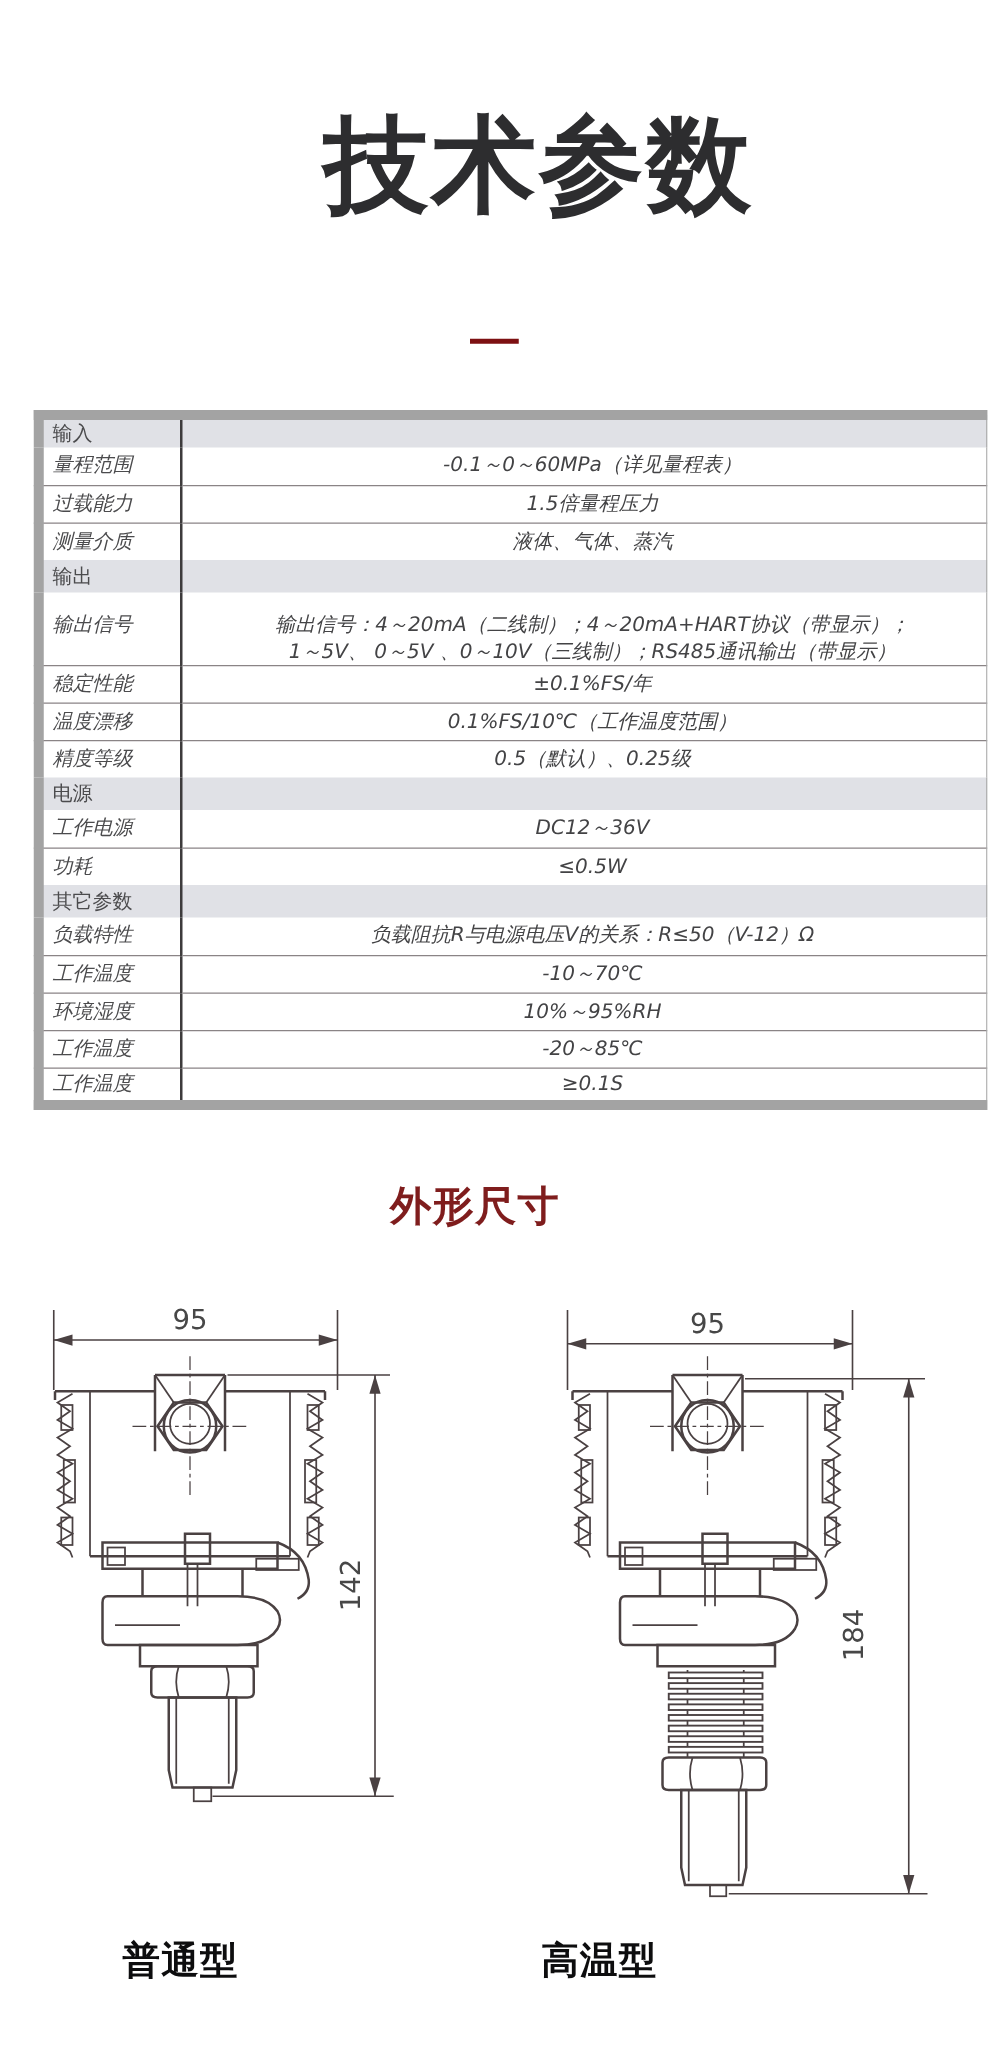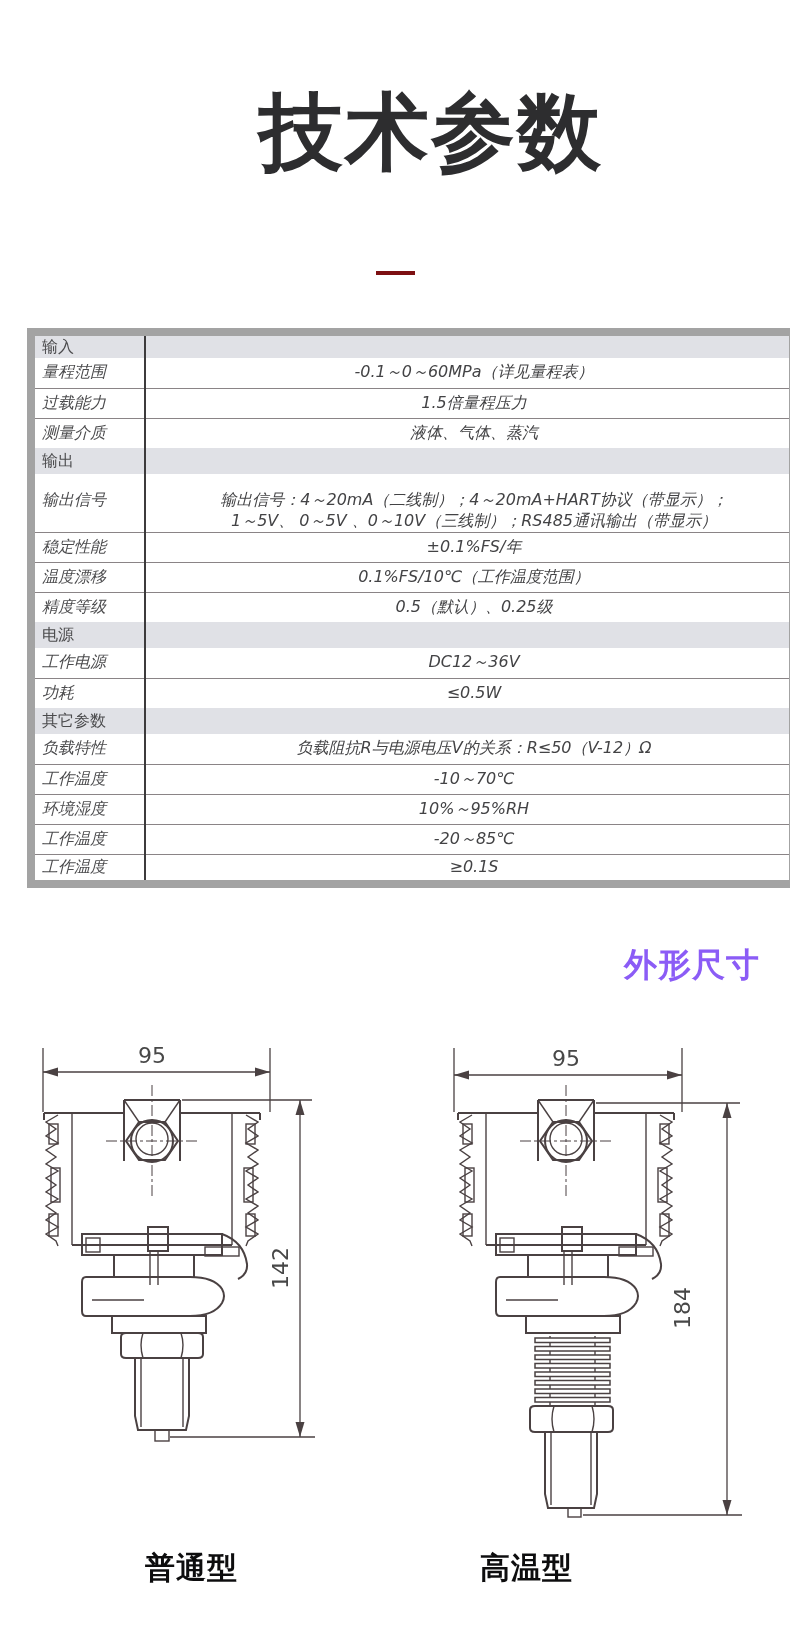--- a/index.html
+++ b/index.html
@@ -32,36 +32,36 @@
   .spec-table td.val{padding-left:13px;color:#434345;text-align:center;}
   .spec-table tr.data{height:30px;font-style:italic;}
   .spec-table tr.section{height:26px;}
   .spec-table tr.section td{background:#e0e1e6;}
   .spec-table tr.line td{border-bottom:1px solid #8a8486;}
   .spec-table tr.tall{height:58px;}
   .spec-table tr.tall td{vertical-align:top;padding-top:16px;}
   
   .dims-heading{
     position:absolute;top:943px;left:0;width:760px;margin:0;
-    text-align:right;font-size:33px;font-weight:800;color:#8b5cf6;
+    text-align:center;font-size:33px;font-weight:800;color:#7f1d1d;
     letter-spacing:1px;
   }
   .drawings{position:absolute;left:0;top:1000px;width:790px;height:530px;}
   .drawings *{stroke:#4a4142;stroke-width:2;fill:none;stroke-linecap:butt;}
   .drawings .thin{stroke-width:1.4;}
   .drawings .cl{stroke-width:1;stroke-dasharray:11 3 3 3;}
   .drawings .dim{stroke-width:1.3;}
   .drawings .arr{fill:#4a4142;stroke:none;}
   .drawings .fin{stroke-width:1.5;fill:#ffffff;}
   .drawings text{
     stroke:none;fill:#474747;font-family:"DejaVu Sans",sans-serif;
     font-size:22px;
   }
   .type-label{
-    position:absolute;top:1548px;width:140px;text-align:right;
+    position:absolute;top:1548px;width:140px;text-align:left;
     font-size:30px;font-weight:800;color:#0d0d0e;letter-spacing:1px;
   }
   .type-label.normal{left:98px;}
   .type-label.hightemp{left:433px;}
 </style>
 </head>
 <body>
 
 <div class="page">
 

